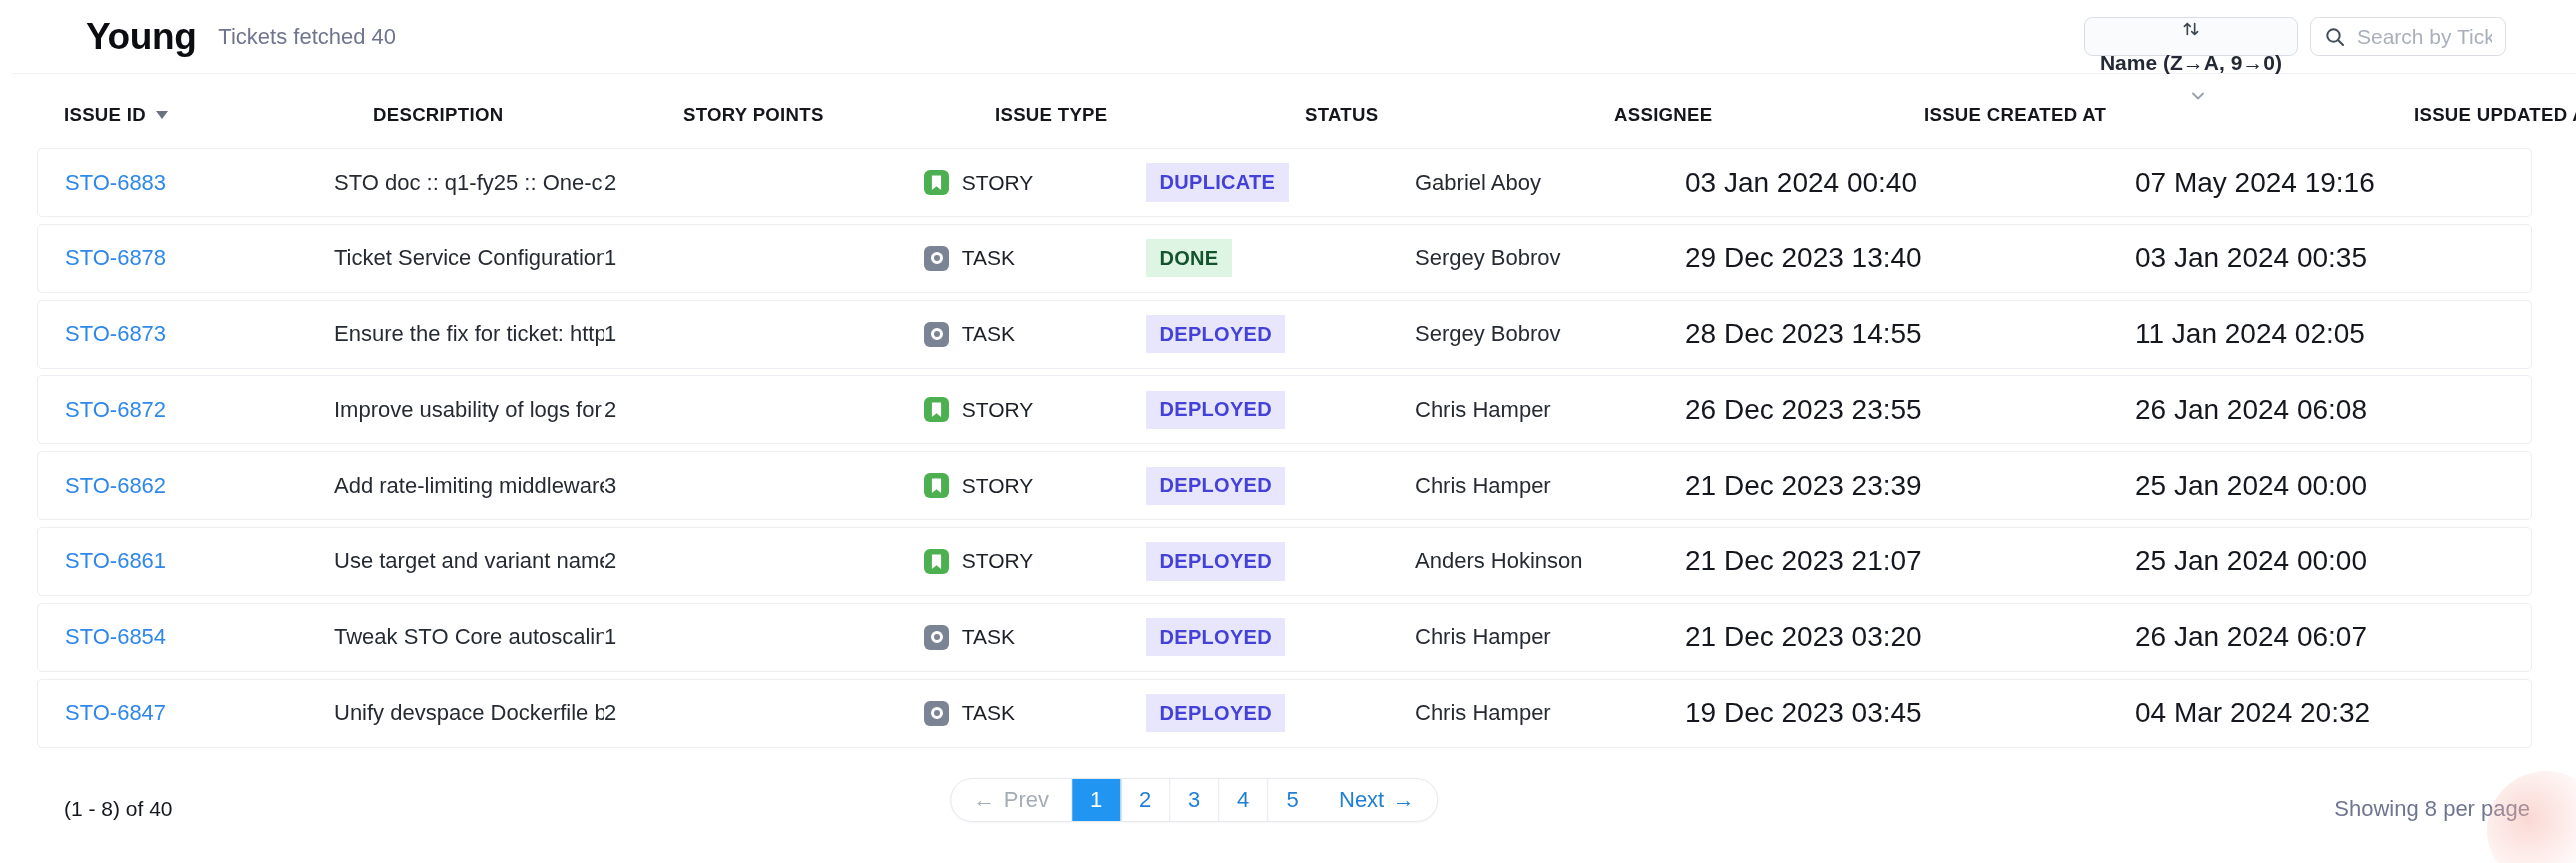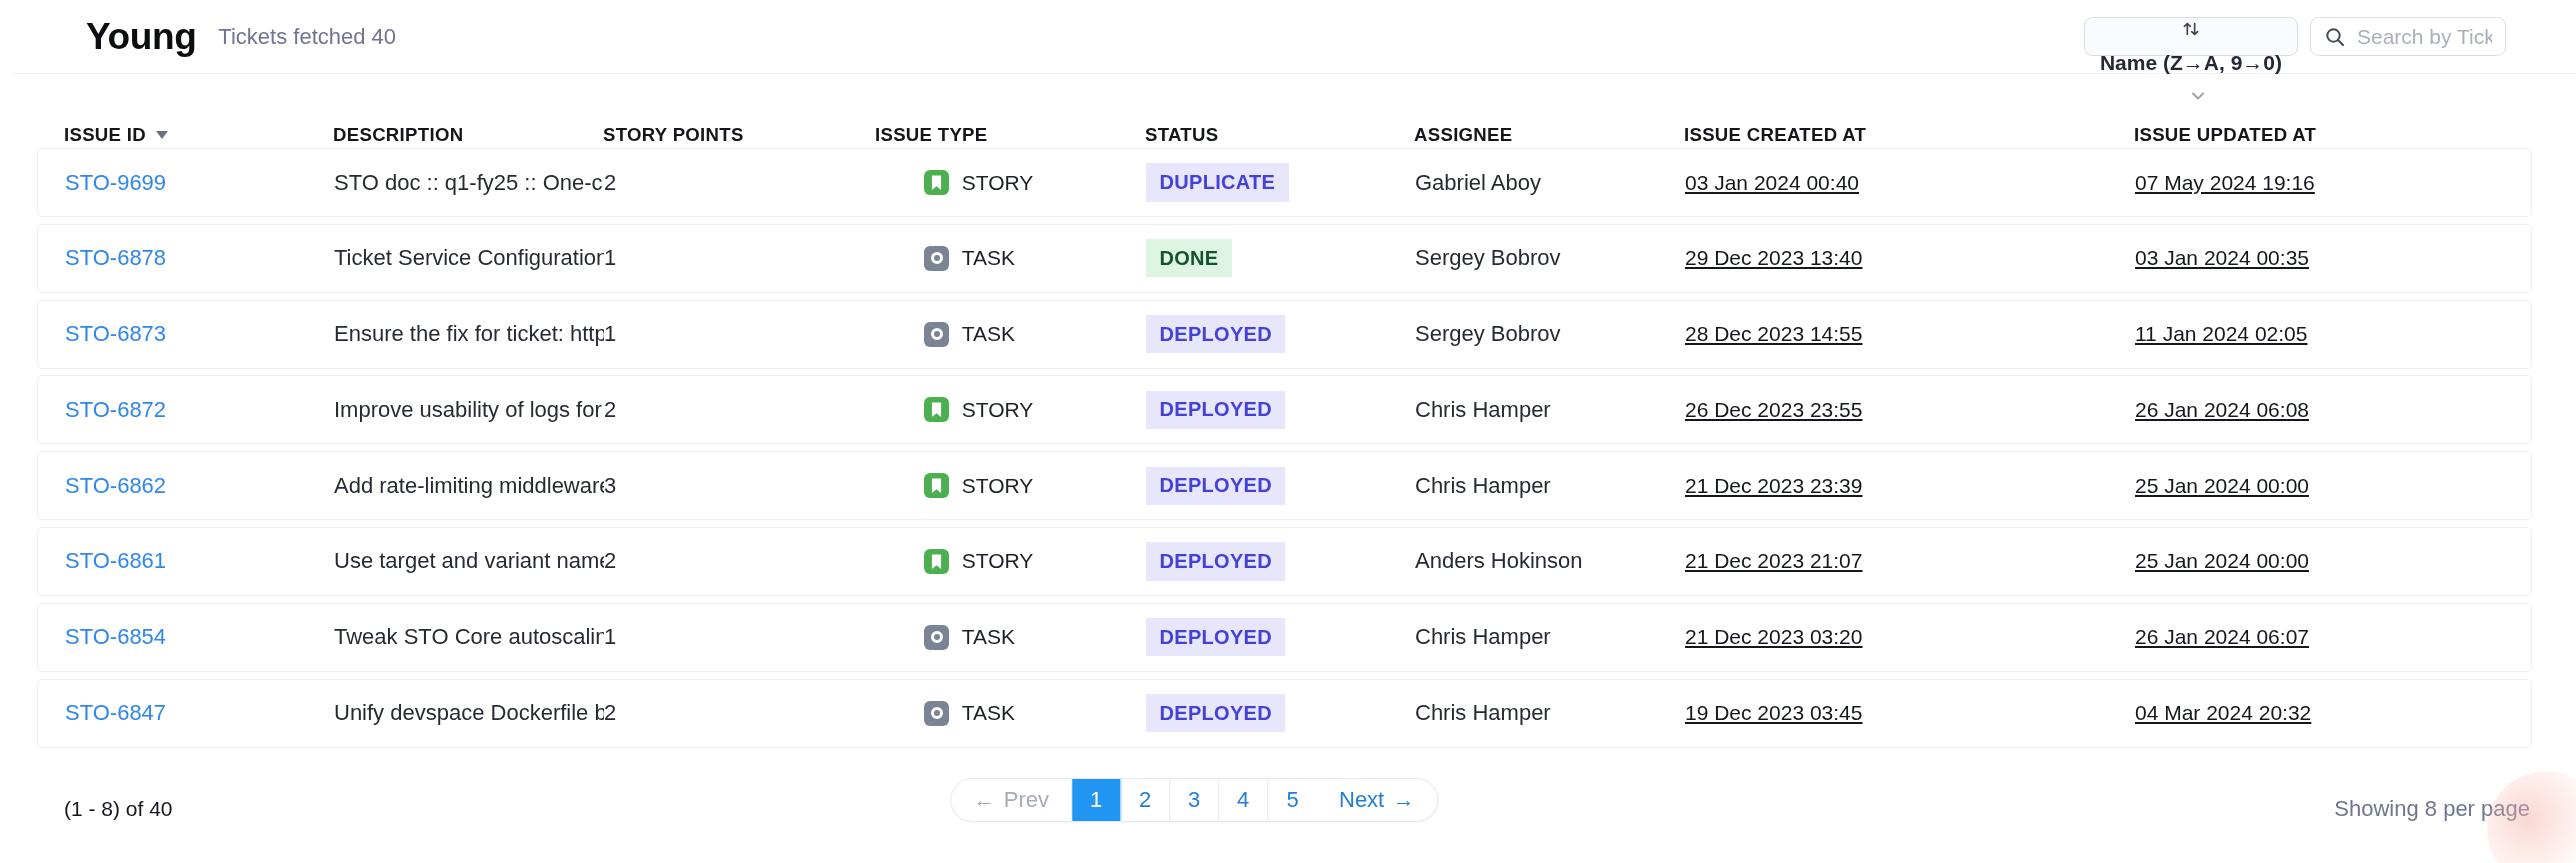--- a/index.html
+++ b/index.html
@@ -21,22 +21,22 @@
   .sortbox .chev { margin-left:13.5px; display:flex; }
   .searchbox { width:196px; height:39px; display:flex; align-items:center; gap:10px;
     border:1.7px solid #d9dde3; border-radius:8.5px; background:#fff; padding:0 12px; }
   .searchbox input { border:none; outline:none; width:135px; font-size:21px;
     font-family:"Liberation Sans", sans-serif; color:#242936; background:transparent; }
   .searchbox input::placeholder { color:#aab0bb; }
 
   
   .grid-cols { display:grid; align-items:center;
     grid-template-columns:269px 270px 272px 270px 269px 270px 450px 1fr; }
-  .thead { position:absolute; top:116px; left:37px; right:44px; height:37px;
-    padding-left:27px; }
+  .thead { position:absolute; top:96px; left:37px; right:44px; height:37px;
+    padding-left:27px;gap:40px; }
   .th { font-size:18.6px; font-weight:700; color:#14161c; letter-spacing:0.3px;
     white-space:nowrap; display:flex; align-items:center; }
   .sort-tri { display:inline-block; margin-left:10px; width:0; height:0;
     border-left:6.8px solid transparent; border-right:6.8px solid transparent;
     border-top:8.5px solid #6a7280; }
   .rows { position:absolute; top:148px; left:37px; right:44px; }
   .row { height:69px; margin-bottom:6.8px; background:#fff;
     border:1.7px solid #eceef2; border-radius:5px; padding-left:27px; }
   .cell { font-size:22px; color:#262b33; white-space:nowrap; overflow:hidden; }
   .id-link { font-size:22px; font-weight:500; color:#2e87eb; text-decoration:none; cursor:pointer; }
@@ -47,21 +47,21 @@
   .type-icon.task  { background:#7b8494; }
   .type-icon .ring { display:none; width:12px; height:12px; border:3.4px solid #fff; border-radius:50%; }
   .type-icon.task .ring { display:block; }
   .type-icon svg { display:none; }
   .type-icon.story svg { display:block; }
   .type-label { font-size:21px; color:#1b1f26; }
   .badge { display:inline-block; padding:7.6px 13.5px; border-radius:0;
     font-size:20px; font-weight:700; letter-spacing:0.3px; }
   .badge.indigo { color:#4441d8; background:#e7e6fc; }
   .badge.green  { color:#14532d; background:#def5e3; }
-  .date { font-size:21px; color:#14171d;text-decoration:underline; }
+  .date { font-size:28px; color:#14171d; }
 
   
   .range { position:absolute; left:64px; top:788px; height:42px; line-height:42px;
     font-size:21px; color:#14171d; }
   .pager { position:absolute; top:778px; left:1194px; transform:translateX(-50%);
     height:44px; display:flex; align-items:stretch; background:#fff;
     border:1.7px solid #e7e9ee; border-radius:23px; overflow:hidden;
     box-shadow:0 0.8px 2.5px rgba(20,24,40,.05); }
   .pager button { border:none; background:transparent; cursor:pointer;
     font-family:"Liberation Sans", sans-serif; font-size:22px;
@@ -123,21 +123,21 @@
     <div class="th">STORY POINTS</div>
     <div class="th">ISSUE TYPE</div>
     <div class="th">STATUS</div>
     <div class="th">ASSIGNEE</div>
     <div class="th">ISSUE CREATED AT</div>
     <div class="th">ISSUE UPDATED AT</div>
   </div>
 
   <div class="rows">
     <div class="row grid-cols">
-      <div class="cell"><a class="id-link">STO-9699</a></div>
+      <div class="cell"><a class="id-link">STO-6883</a></div>
       <div class="cell">STO doc :: q1-fy25 :: One-click e...</div>
       <div class="cell">2</div>
       <div class="cell type">
         <span class="type-icon story">
           <svg width="25" height="25" viewBox="0 0 30 30">
             <path d="M9.5 6.5 h11 v17.5 l-5.5 -4.4 l-5.5 4.4 z" fill="#ffffff"></path>
           </svg>
 
         </span>
         <span class="type-label">STORY</span>

